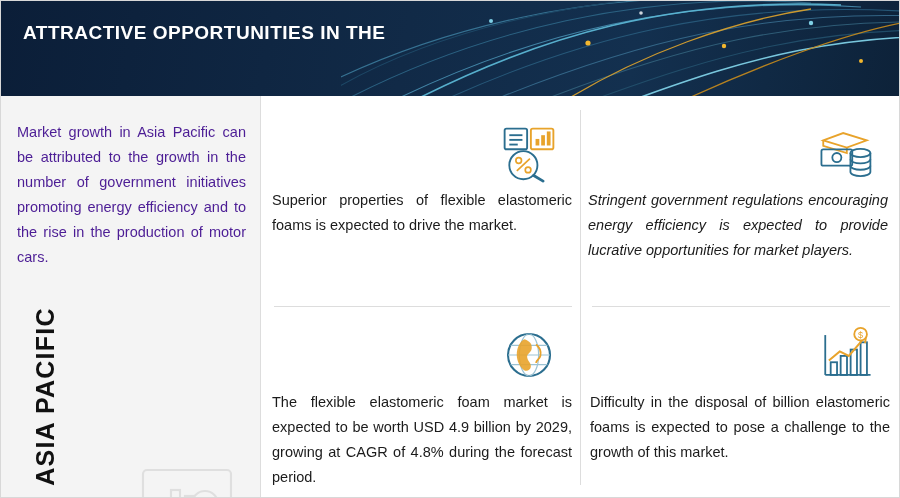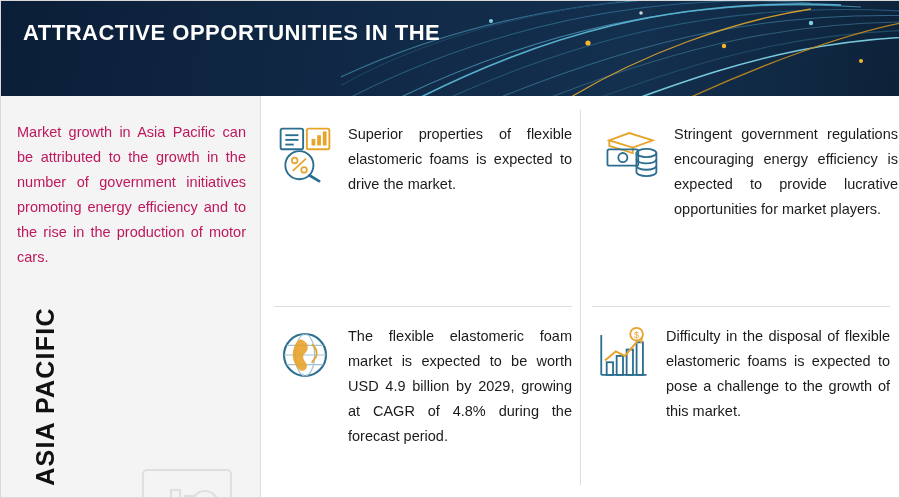--- a/index.html
+++ b/index.html
@@ -34,21 +34,21 @@
     right: 0; top: 0;
     width: 560px;
     height: 95px;
   }
   .header-title {
     position: absolute;
     left: 22px;
     top: 18px;
     width: 560px;
     color: #ffffff;
-    font-size: 22px;
+    font-size: 19px;
     font-weight: bold;
     letter-spacing: 0.5px;
     line-height: 27px;
     text-transform: uppercase;
     z-index: 3;
   }
   .header-title .line { display: block; white-space: nowrap; }
 
   
   .body {
@@ -67,21 +67,21 @@
     background: #f4f4f4;
     border-right: 1px solid #dddddd;
   }
   .left-text {
     position: absolute;
     left: 16px;
     top: 24px;
     width: 229px;
     font-size: 14.5px;
     line-height: 25px;
-    color: #be185d;
+    color: #4c1d95;
     text-align: justify;
     text-align-last: left;
   }
   .vertical-label {
     position: absolute;
     left: -56px;
     top: 286px;
     width: 200px;
     transform: rotate(-90deg);
     transform-origin: center center;
@@ -105,41 +105,42 @@
     position: absolute;
     left: 259px;
     top: 0;
     width: 641px;
     height: 403px;
   }
   .cell {
     position: absolute;
     box-sizing: border-box;
     display: flex;
-    align-items: flex-start;
+    align-items: flex-end;
+    flex-direction: column;
   }
   .cell .icon-wrap {
     width: 66px;
     min-width: 66px;
     height: 66px;
     margin-right: 10px;
     display: flex;
     align-items: center;
     justify-content: center;
   }
   .cell .cell-text {
     font-size: 14.5px;
     line-height: 25px;
     color: #1b1b1b;
     text-align: justify;
     text-align-last: left;
     padding-top: 2px;
   }
   .cell-tl { left: 12px;  top: 24px;  width: 300px; }
-  .cell-tr { left: 338px; top: 24px;  width: 300px; }
+  .cell-tr { left: 328px; top: 24px;  width: 300px; font-style: italic; }
   .cell-bl { left: 12px;  top: 226px; width: 300px; }
   .cell-br { left: 330px; top: 226px; width: 300px; }
 
   .divider-v {
     position: absolute;
     left: 320px;
     top: 14px;
     width: 1px;
     height: 375px;
     background: #dddddd;
@@ -283,18 +284,18 @@
             <rect x="14" y="40" width="7" height="14" stroke="#2b6e8f" stroke-width="2"></rect>
             <rect x="25" y="33" width="7" height="21" stroke="#2b6e8f" stroke-width="2"></rect>
             <rect x="36" y="26" width="7" height="28" stroke="#2b6e8f" stroke-width="2"></rect>
             <rect x="47" y="18" width="7" height="36" stroke="#2b6e8f" stroke-width="2"></rect>
             <path d="M12 38 L24 28 L34 33 L52 12" stroke="#e8a32b" stroke-width="2.2" fill="none"></path>
             <path d="M44 11 L53 10 L52 19" stroke="#e8a32b" stroke-width="2.2" fill="none"></path>
             <circle cx="47" cy="9" r="7" fill="#ffffff" stroke="#e8a32b" stroke-width="2"></circle>
             <text x="47" y="13" font-size="10" fill="#e8a32b" text-anchor="middle" font-family="Liberation Sans, sans-serif">$</text>
           </svg>
         </div>
-        <div class="cell-text">Difficulty in the disposal of flexible elastomeric foams is expected to pose a challenge to the growth of this market.</div>
+        <div class="cell-text">Difficulty in the disposal of billion elastomeric foams is expected to pose a challenge to the growth of this market.</div>
       </div>
 
     </div>
   </div>
 </div>
 
 </body></html>

